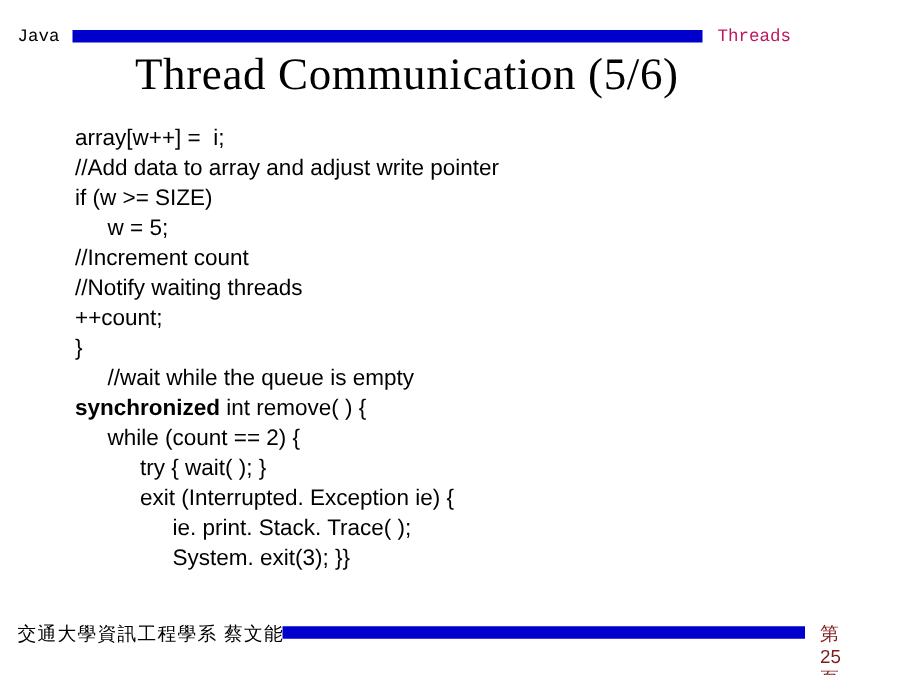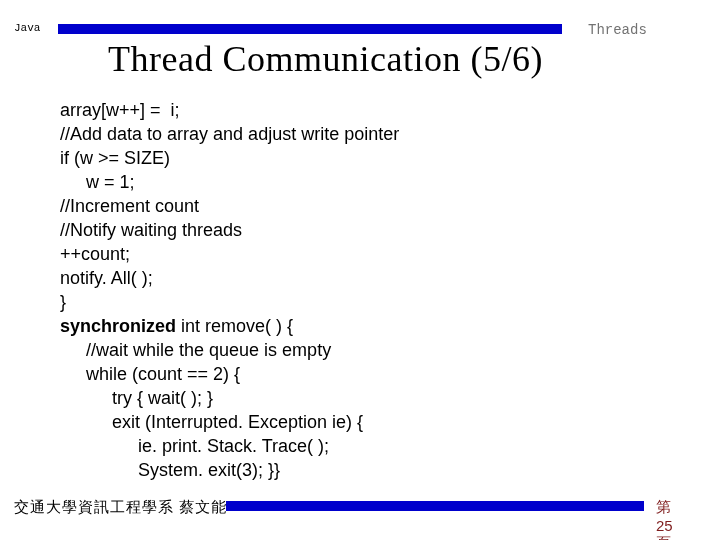--- a/index.html
+++ b/index.html
@@ -16,39 +16,38 @@
     top: 22px;
     left: 0;
     width: 720px;
     height: 18px;
   }
   .header-label-left {
     position: absolute;
     left: 14px;
     top: 0;
     font-family: "Courier New", monospace;
-    font-size: 11px;
+    font-size: 14px;
     color: #000;
   }
   .header-bar {
     position: absolute;
     left: 58px;
     top: 2px;
     width: 504px;
     height: 10px;
     background: #0000cc;
   }
   .header-label-right {
     position: absolute;
     left: 574px;
     top: 0;
     font-family: "Courier New", monospace;
     font-size: 14px;
-    color: #737373;
-    margin-left: 14px;
+    color: #be185d;
   }
   .title {
     position: absolute;
     top: 38px;
     left: 108px;
     width: 590px;
     font-size: 36px;
     color: #000000;
     letter-spacing: 0.5px;
   }
@@ -108,28 +107,27 @@
   <div class="header-bar"></div>
   <div class="header-label-right">Threads</div>
 </div>
 
 <div class="title">Thread Communication (5/6)</div>
 
 <div class="code-block">
   <div class="code-line">array[w++] =  i;</div>
   <div class="code-line">//Add data to array and adjust write pointer</div>
   <div class="code-line">if (w &gt;= SIZE)</div>
-  <div class="code-line ind1">w = 1;</div>
+  <div class="code-line ind1">w = 5;</div>
   <div class="code-line">//Increment count</div>
   <div class="code-line">//Notify waiting threads</div>
   <div class="code-line">++count;</div>
-  <div class="code-line">notify. All( );</div>
   <div class="code-line">}</div>
+  <div class="code-line ind1">//wait while the queue is empty</div>
   <div class="code-line"><span class="kw">synchronized</span><span> int remove( ) {</span></div>
-  <div class="code-line ind1">//wait while the queue is empty</div>
   <div class="code-line ind1">while (count == 2) {</div>
   <div class="code-line ind2">try { wait( ); }</div>
   <div class="code-line ind2">exit (Interrupted. Exception ie) {</div>
   <div class="code-line ind3">ie. print. Stack. Trace( );</div>
   <div class="code-line ind3">System. exit(3); }}</div>
 </div>
 
 <div class="footer-row">
   <div class="footer-left">交通大學資訊工程學系  蔡文能</div>
   <div class="footer-bar"></div>

